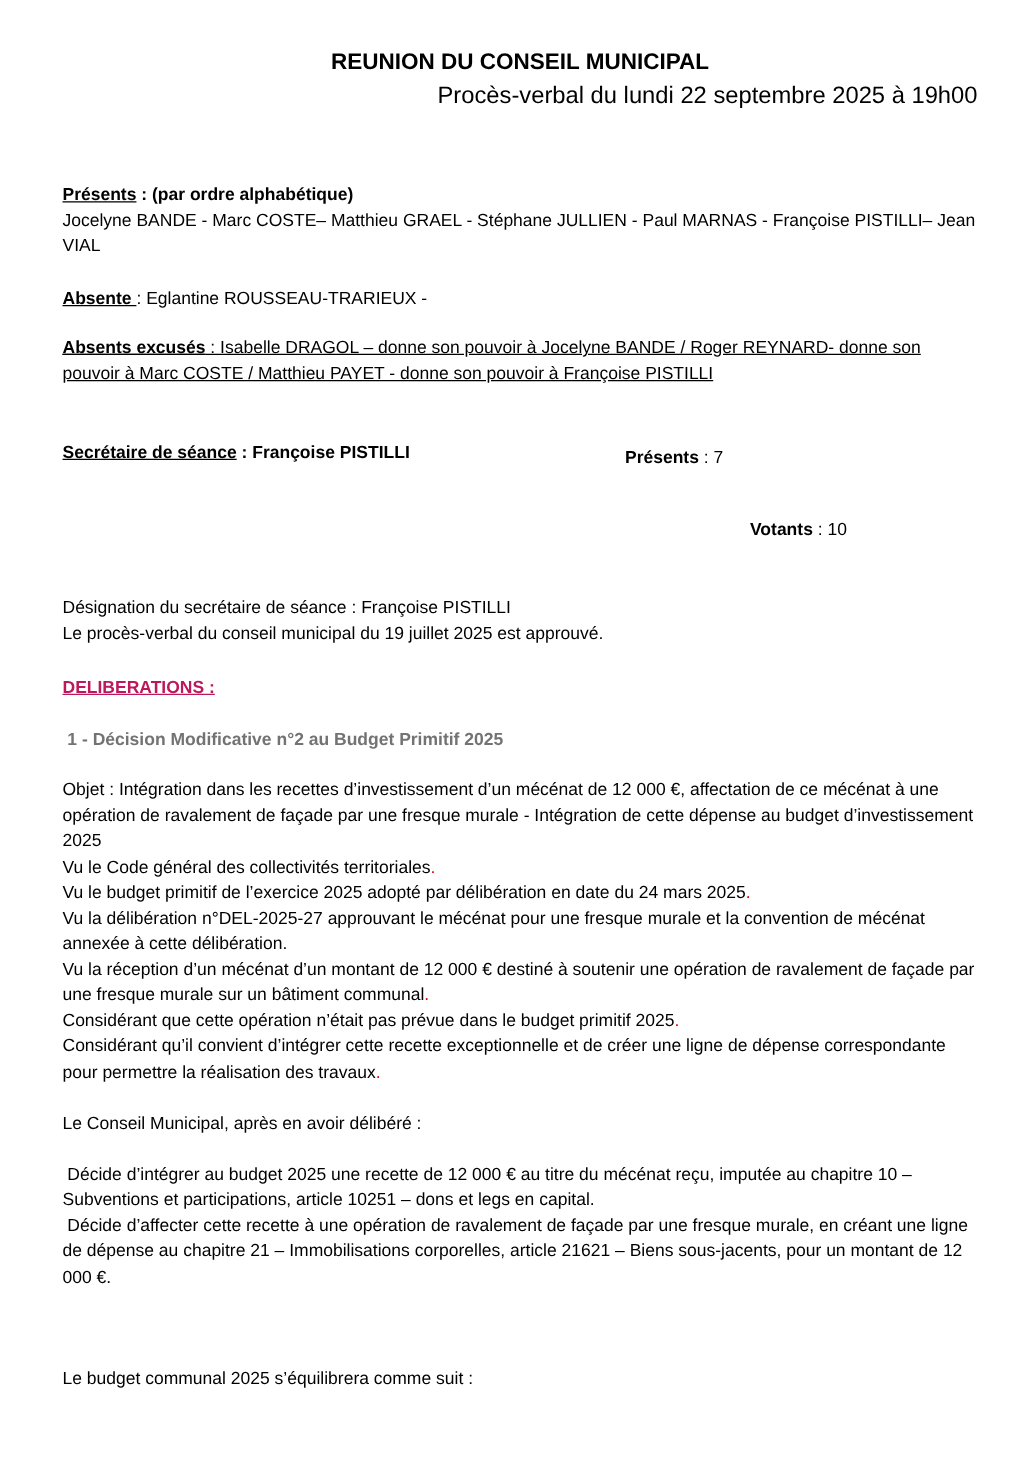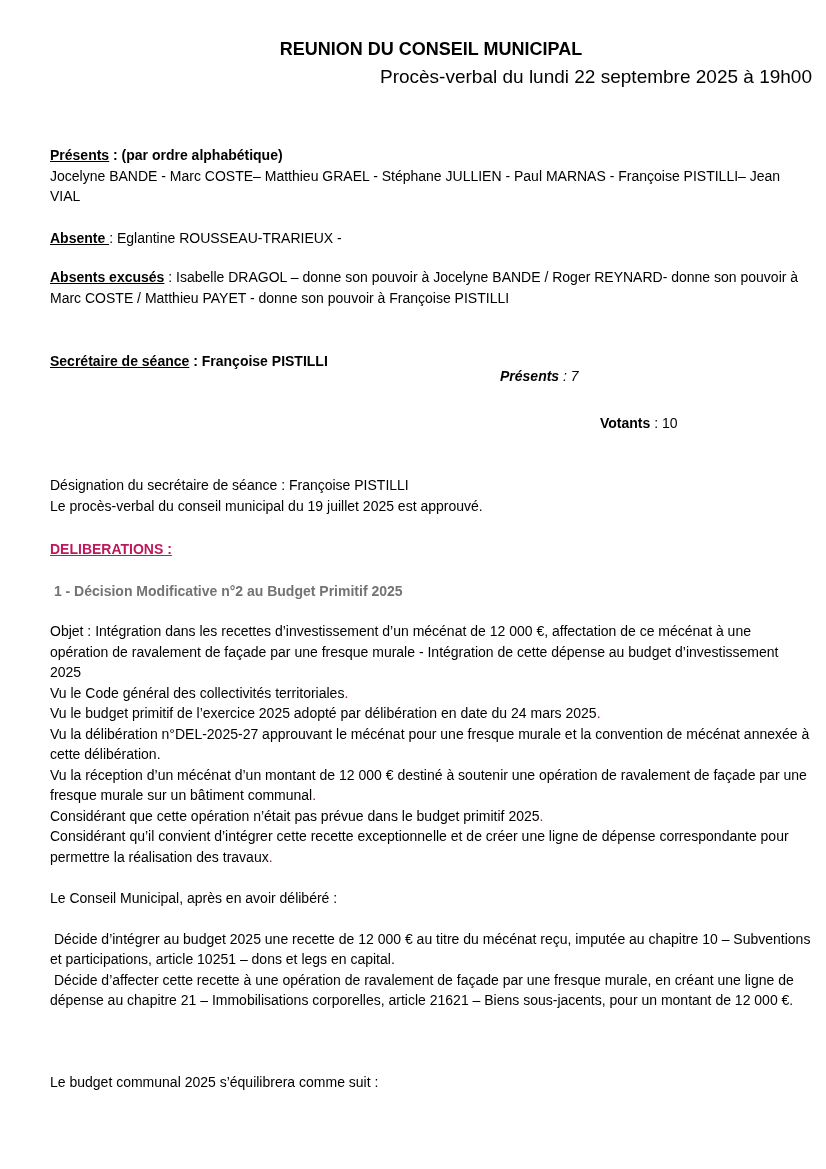--- a/index.html
+++ b/index.html
@@ -1,29 +1,29 @@
 <!DOCTYPE html>
 <html><head>
 <meta charset="utf-8">
 <style>
   html,body{margin:0;padding:0;background:#e8e8e8;}
   .page{
     width:826px;height:1169px;background:#ffffff;margin:0 auto;
     font-family:"Liberation Sans",sans-serif;font-size:14px;line-height:20.5px;color:#000;
-    box-sizing:border-box;padding:38px 14px 0 50px;overflow:hidden;position:relative;
+    box-sizing:border-box;padding:38px 44px 0 50px;overflow:hidden;position:relative;
   }
   .doc-title{font-size:18px;font-weight:bold;text-align:center;line-height:22px;margin:0;}
   .doc-subtitle{font-size:19px;font-weight:normal;text-align:right;line-height:24px;margin:5px 0 0 0;}
   .b{font-weight:bold;}
   .bu{font-weight:bold;text-decoration:underline;}
   .sec-presents{margin-top:56px;}
   .absente-line{margin-top:21px;}
-  .absents-line{margin-top:19px;}
+  .absents-line{margin-top:19px;text-decoration:underline;}
   .secretary-row{margin-top:43px;position:relative;}
-  .presents-count{position:absolute;left:450px;top:15px;font-style:italic;}
+  .presents-count{position:absolute;left:450px;top:4px;}
   .votants-line{margin-top:41px;margin-left:550px;}
   .approval{margin-top:42px;}
   .delib-heading{margin-top:23px;font-weight:bold;text-decoration:underline;}
   .item-title{margin-top:21px;font-weight:bold;white-space:pre-wrap;}
   .body-paras{margin-top:20px;}
   .para{margin:0;white-space:pre-wrap;}
   .para.gap-one{margin-top:20.5px;}
   .para.gap-big{margin-top:61px;}
 </style>
 </head>

